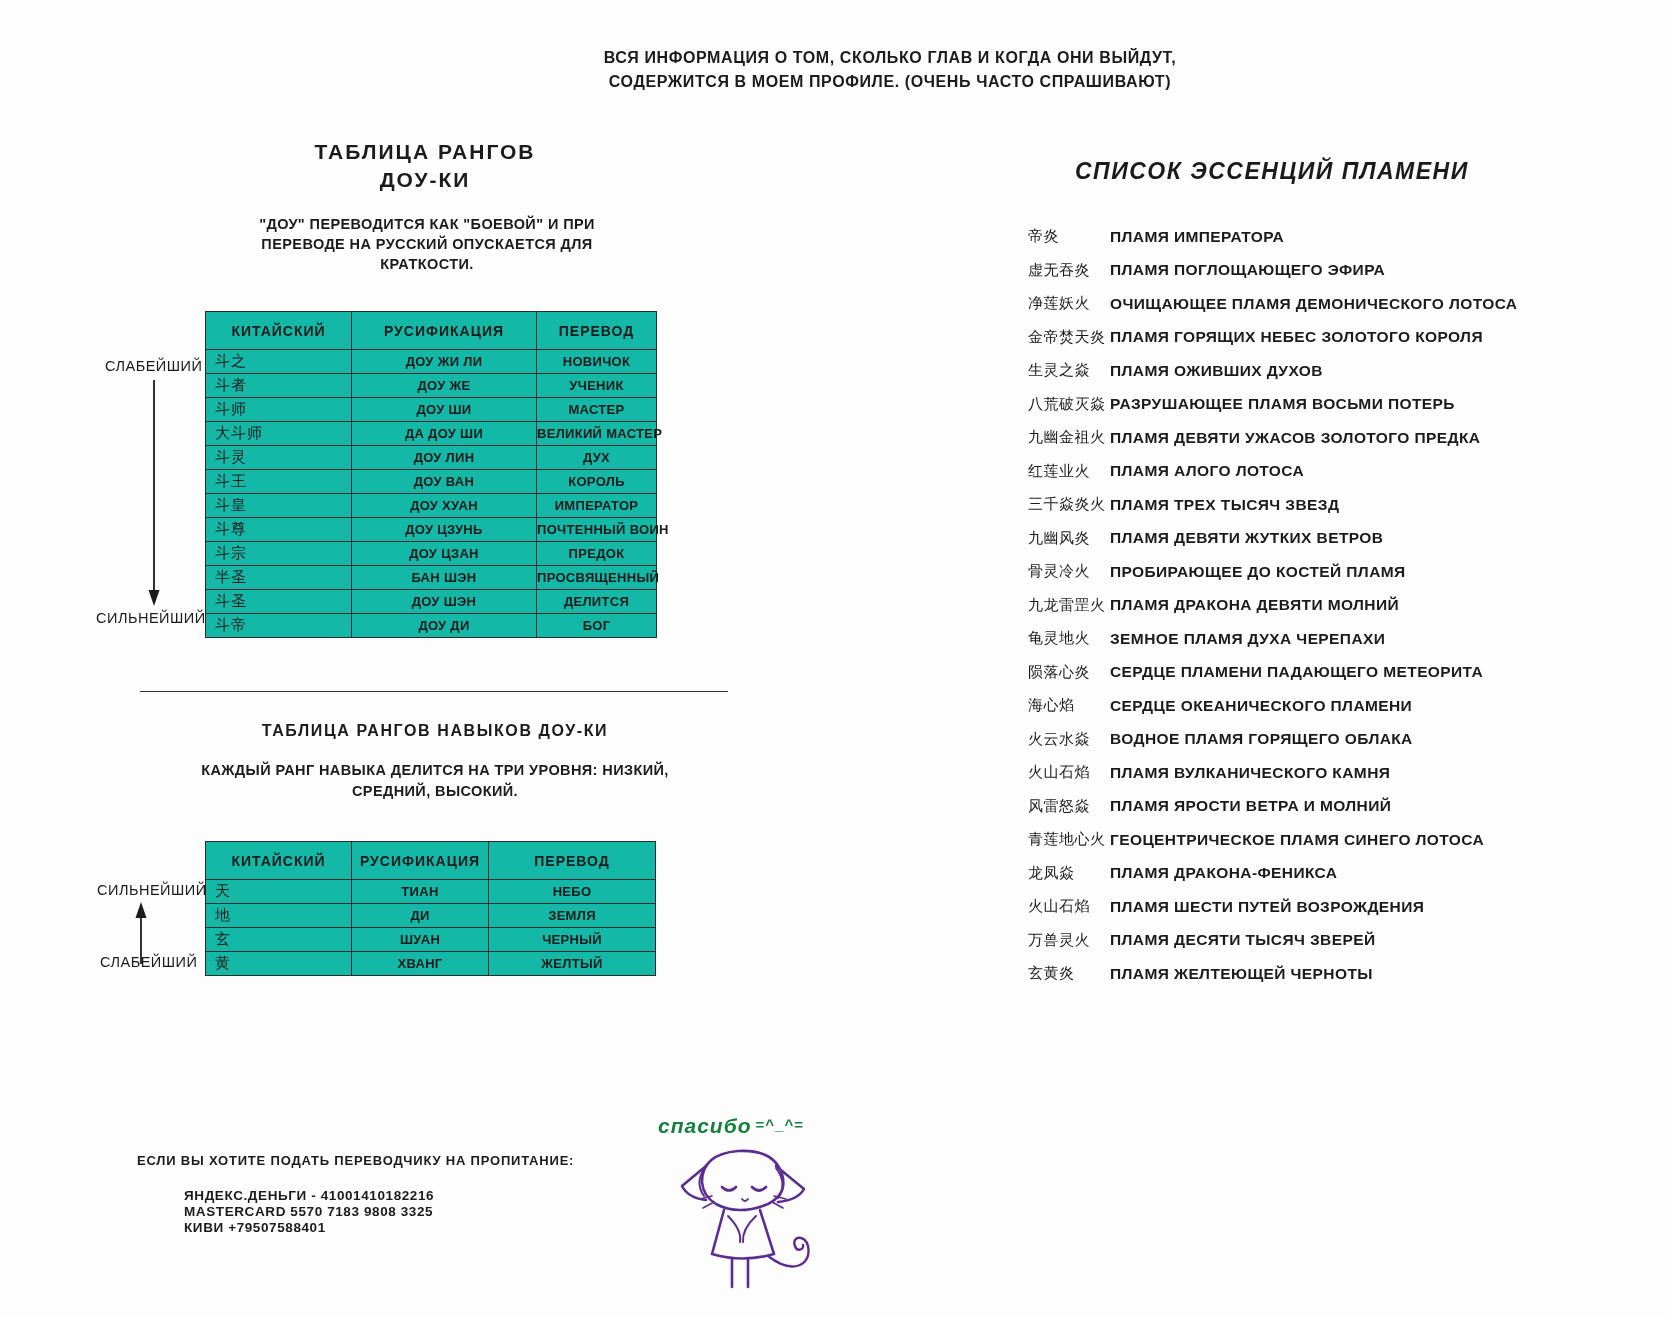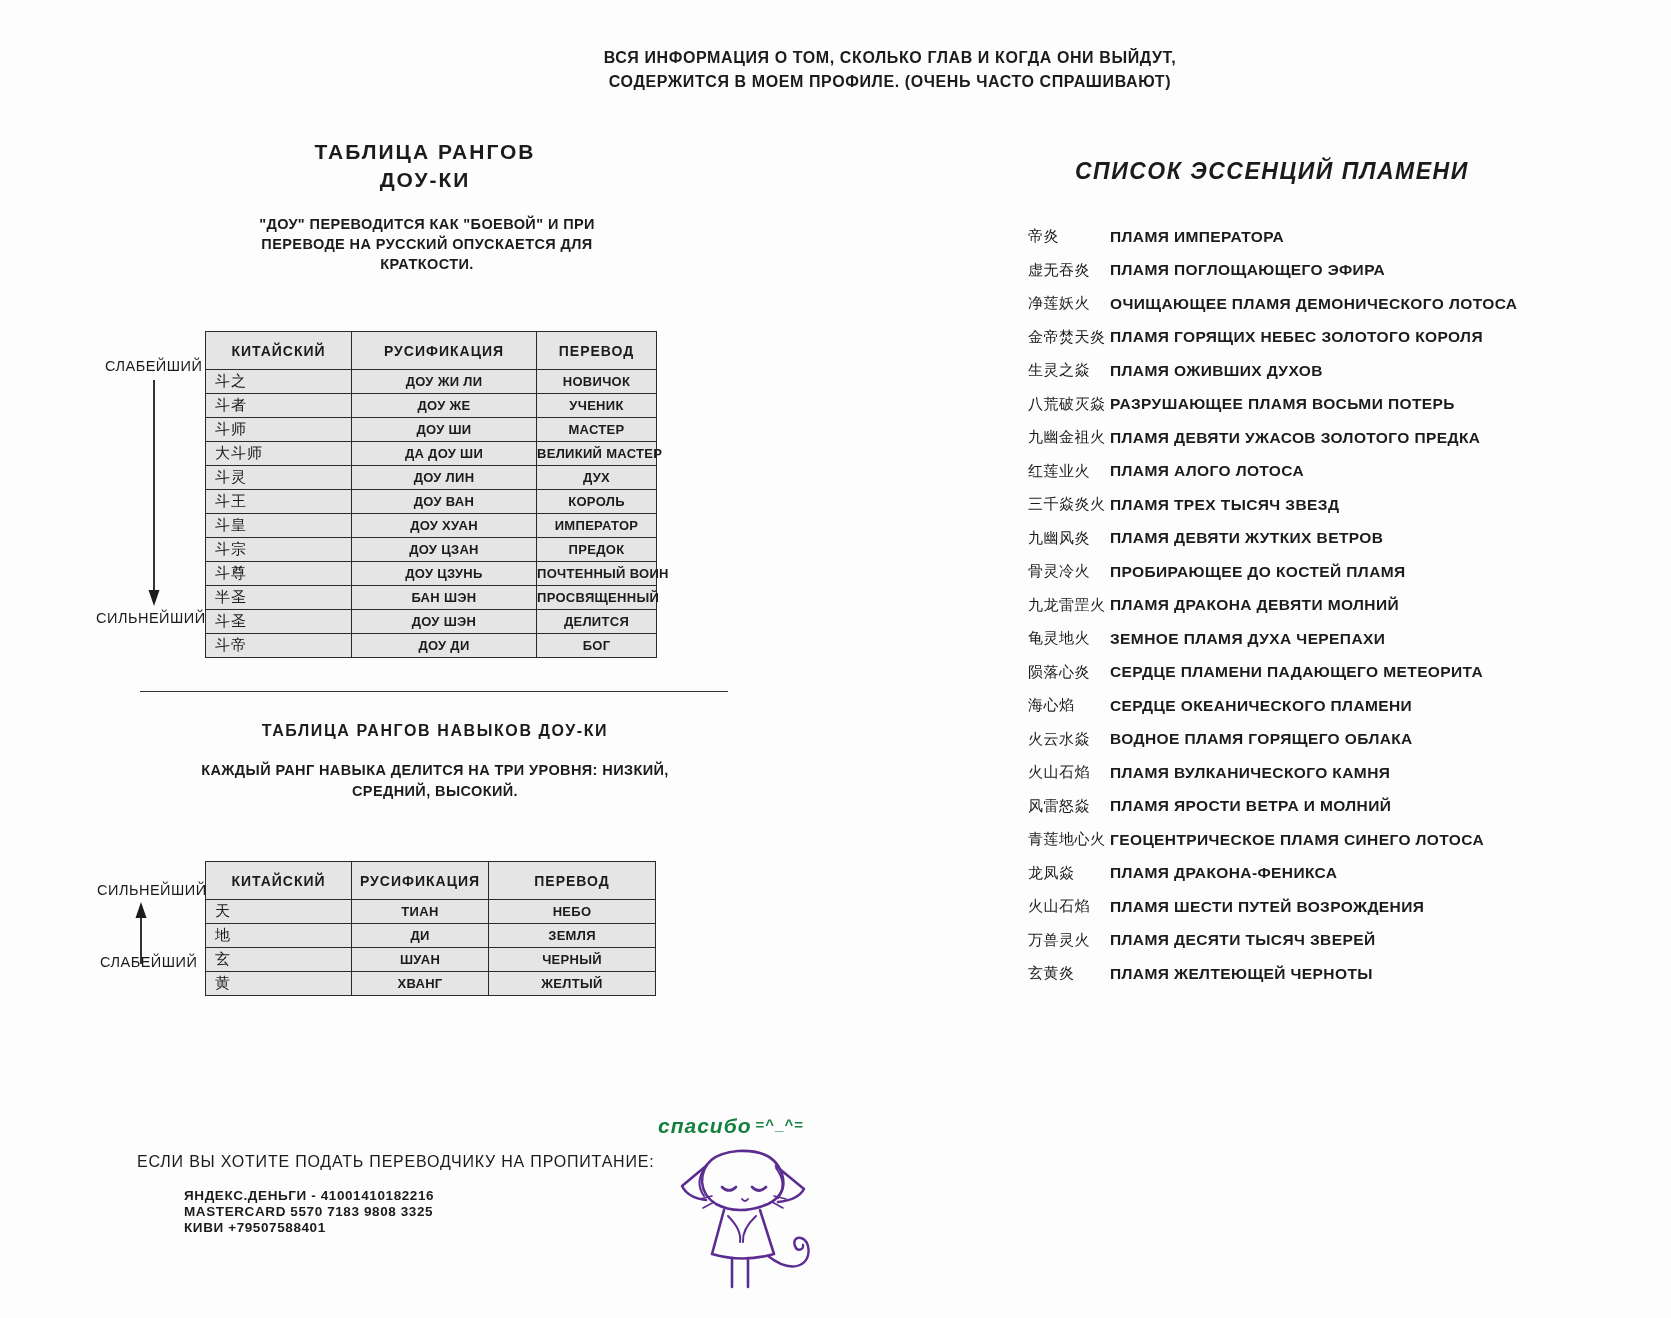--- a/index.html
+++ b/index.html
@@ -29,22 +29,21 @@
     text-align:center; font-size:16px; font-weight:700; letter-spacing:1.6px;
   }
   .subtitle-2 {
     position:absolute; left:165px; top:760px; width:540px;
     text-align:center; font-size:14.5px; font-weight:700; line-height:21px; letter-spacing:0.4px;
   }
 
   
   table.ranks {
     position:absolute; border-collapse:collapse; table-layout:fixed;
-    background:#e5e5e5;
-    margin-top:20px;
+    background:#14b8a6;
   }
   #rank-table { left:205px; top:311px; width:451px; }
   #skill-table { left:205px; top:841px; width:450px; }
   table.ranks th, table.ranks td { border:1.6px solid #2a2a2a; }
   table.ranks th {
     height:38px; font-size:14px; font-weight:700; letter-spacing:1px; text-align:center;
   }
   table.ranks td {
     height:24px; font-size:13px; font-weight:700; text-align:center;
     letter-spacing:0.3px; white-space:nowrap; overflow:visible;
@@ -86,21 +85,21 @@
   .ess-row { height:33.5px; display:flex; align-items:center; }
   .ess-zh {
     width:82px; flex:0 0 82px; font-size:15px; letter-spacing:0.5px;
     font-family:"DejaVu Sans", sans-serif;
   }
   .ess-ru { font-size:15.5px; font-weight:700; letter-spacing:0.4px; white-space:nowrap; }
 
   
   .don-intro {
     position:absolute; left:137px; top:1153px;
-    font-size:16px; font-weight:400; letter-spacing:0.8px; white-space:nowrap;
+    font-size:13px; font-weight:700; letter-spacing:0.8px; white-space:nowrap;
   }
   .don-lines {
     position:absolute; left:184px; top:1188px;
     font-size:13.5px; font-weight:700; line-height:16px; letter-spacing:0.6px;
   }
 
   
   .thanks {
     position:absolute; left:658px; top:1114px; width:200px;
     color:#15803d; font-size:21px; font-style:italic; font-weight:700; letter-spacing:1px;
@@ -182,28 +181,28 @@
           <td class="zh">斗王</td>
           <td>ДОУ ВАН</td>
           <td>КОРОЛЬ</td>
         </tr>
         <tr>
           <td class="zh">斗皇</td>
           <td>ДОУ ХУАН</td>
           <td>ИМПЕРАТОР</td>
         </tr>
         <tr>
+          <td class="zh">斗尊</td>
+          <td>ДОУ ЦЗУНЬ</td>
+          <td>ПОЧТЕННЫЙ ВОИН</td>
+        </tr>
+        <tr>
           <td class="zh">斗宗</td>
           <td>ДОУ ЦЗАН</td>
           <td>ПРЕДОК</td>
-        </tr>
-        <tr>
-          <td class="zh">斗尊</td>
-          <td>ДОУ ЦЗУНЬ</td>
-          <td>ПОЧТЕННЫЙ ВОИН</td>
         </tr>
         <tr>
           <td class="zh">半圣</td>
           <td>БАН ШЭН</td>
           <td>ПРОСВЯЩЕННЫЙ</td>
         </tr>
         <tr>
           <td class="zh">斗圣</td>
           <td>ДОУ ШЭН</td>
           <td>ДЕЛИТСЯ</td>

